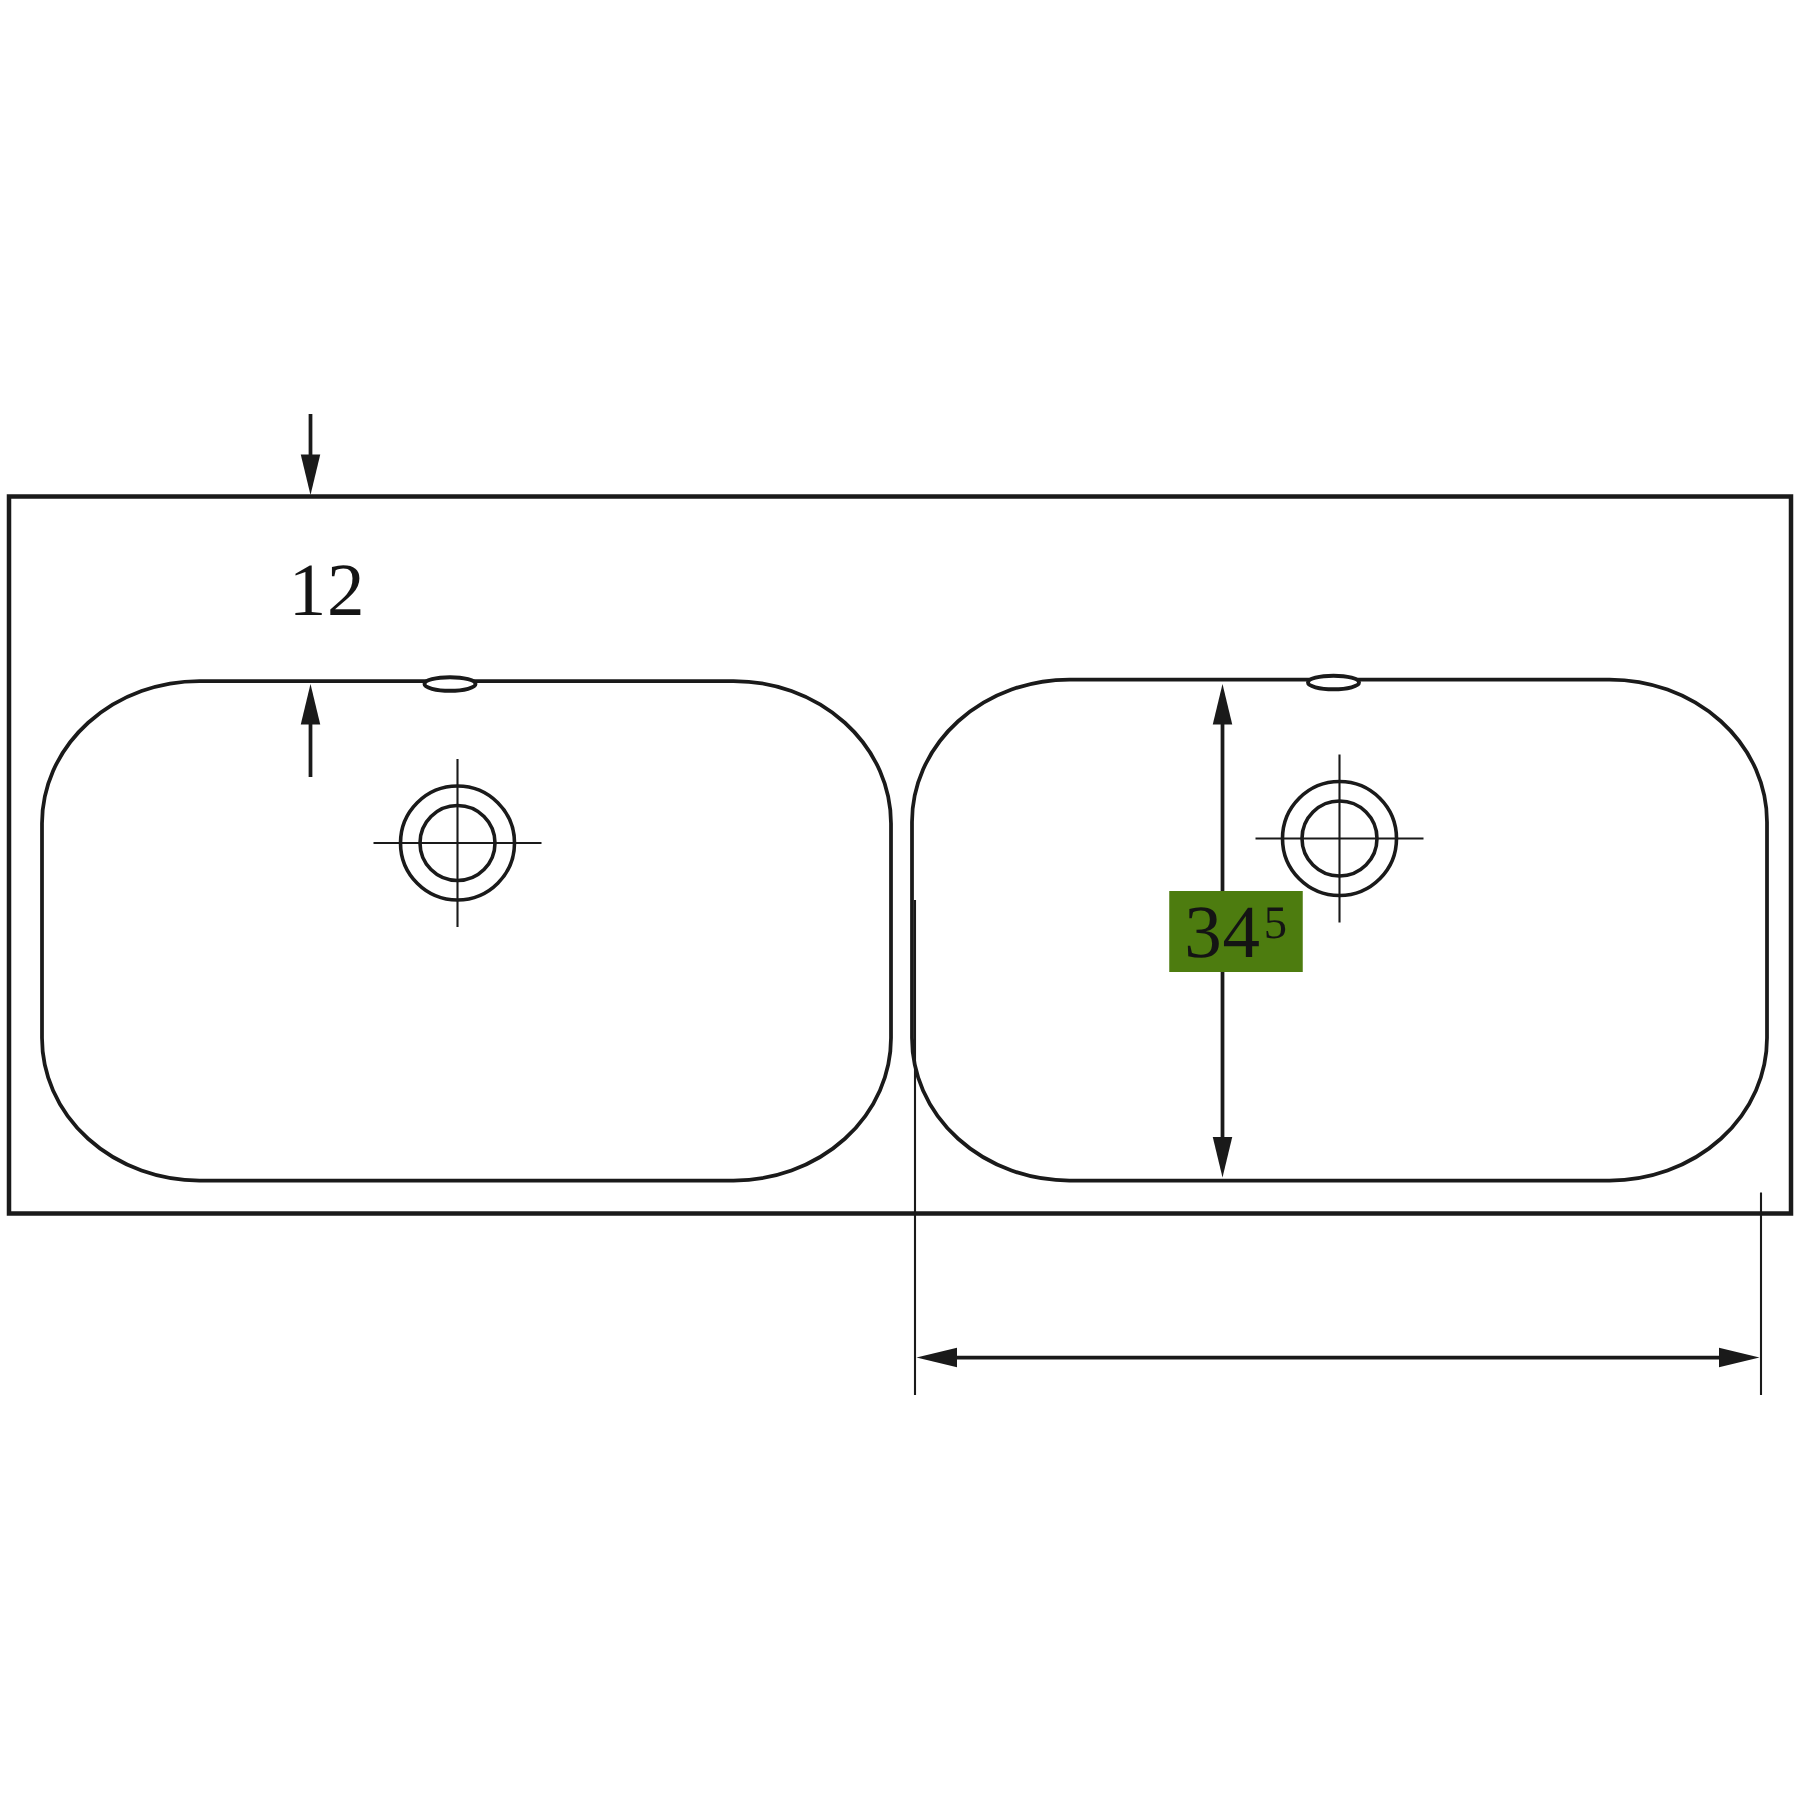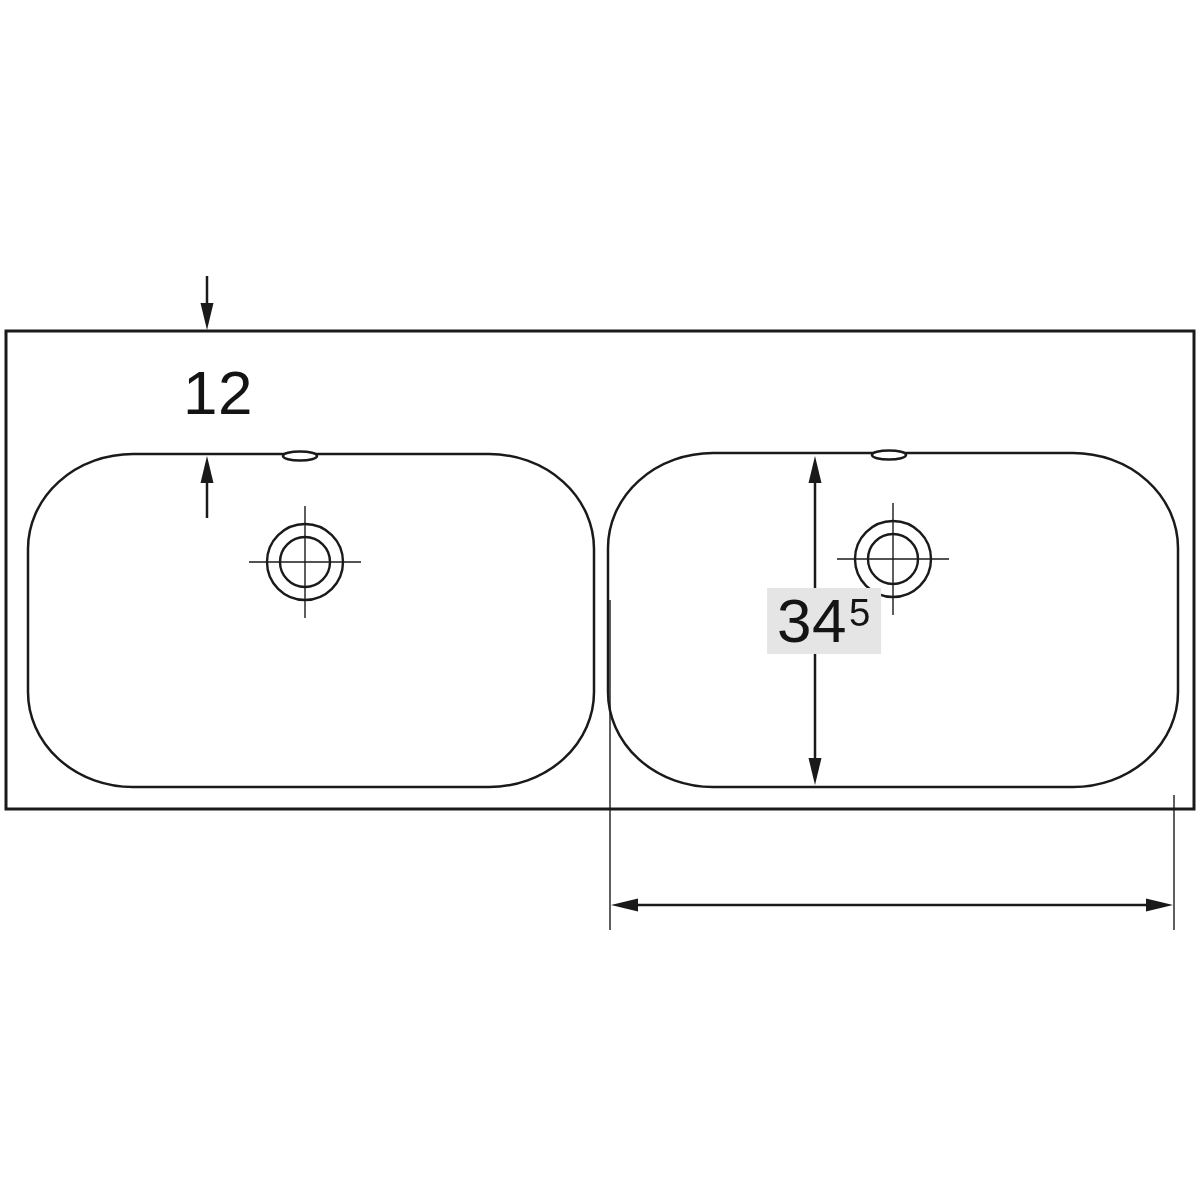--- a/index.html
+++ b/index.html
@@ -19,34 +19,35 @@
     inset: 0;
   }
   .canvas svg {
     position: absolute;
     left: 0;
     top: 0;
   }
   .dim-text {
     position: absolute;
     transform: translate(-50%, -50%);
-    font-size: 62px;
+    font-size: 50px;
     line-height: 1;
     color: #141414;
     white-space: nowrap;
     letter-spacing: 0.5px;
+    font-family: Liberation Serif, serif;
   }
   .dim-text .sup {
     font-size: 0.62em;
     position: relative;
     top: -0.42em;
     margin-left: 2px;
   }
   .masked {
-    background: #e5e5e5;
+    background: #4d7c0f;
     padding: 2px 10px;
   }
   #dim-top-offset   { left: 218px; top: 393px; }
   #dim-basin-depth  { left: 824px; top: 621px; }
   #dim-basin-width  { left: 896px; top: 872px; }
 </style>
 </head>
 <body>
 
 <div class="canvas">

